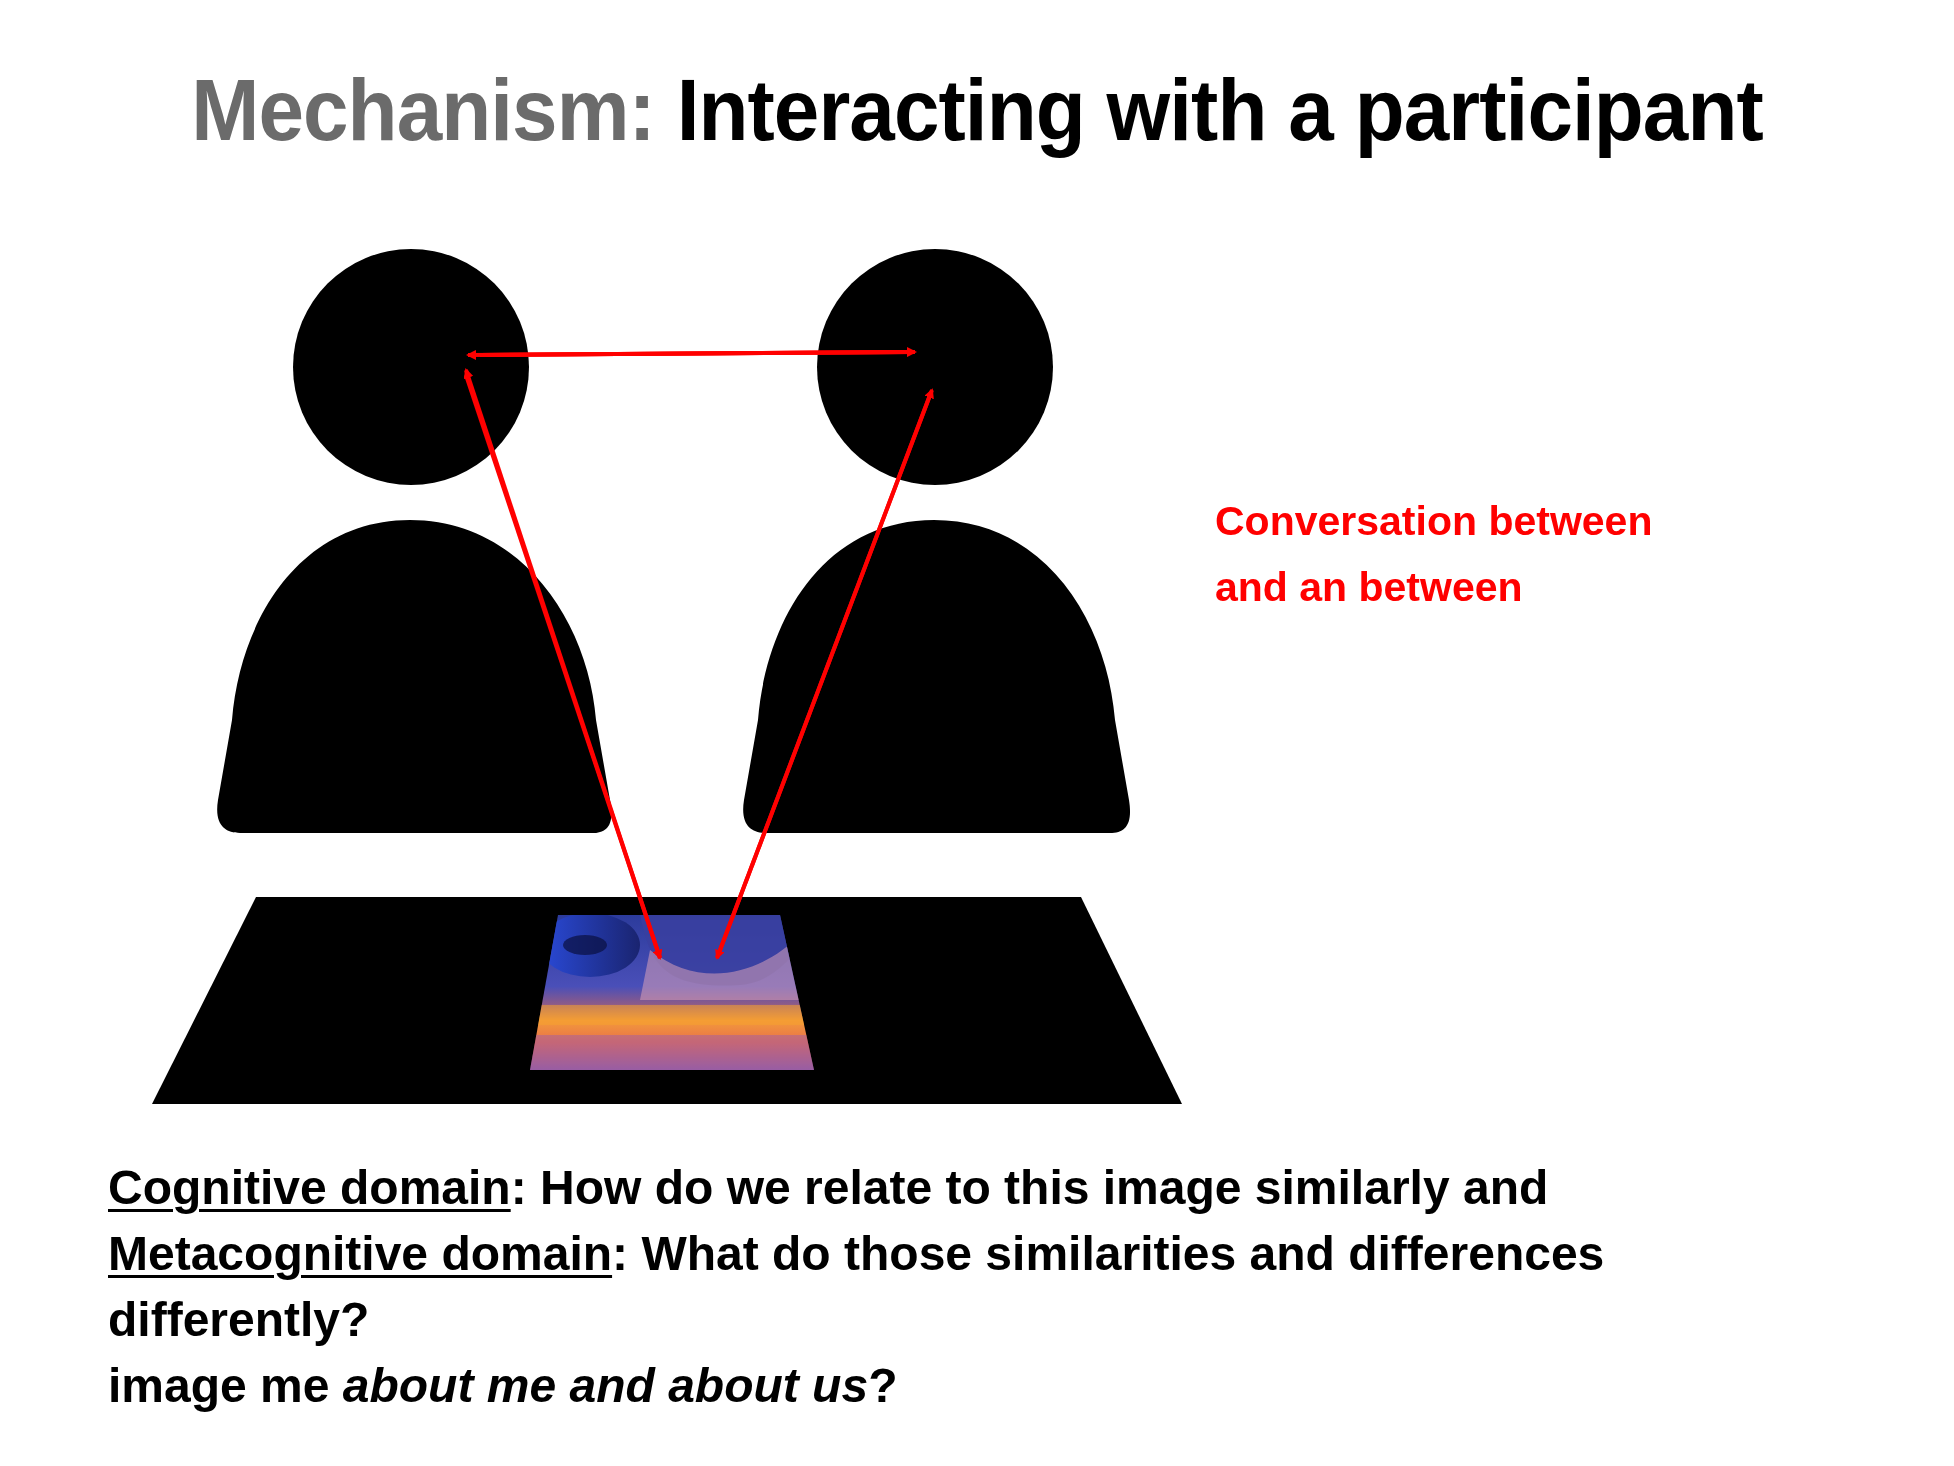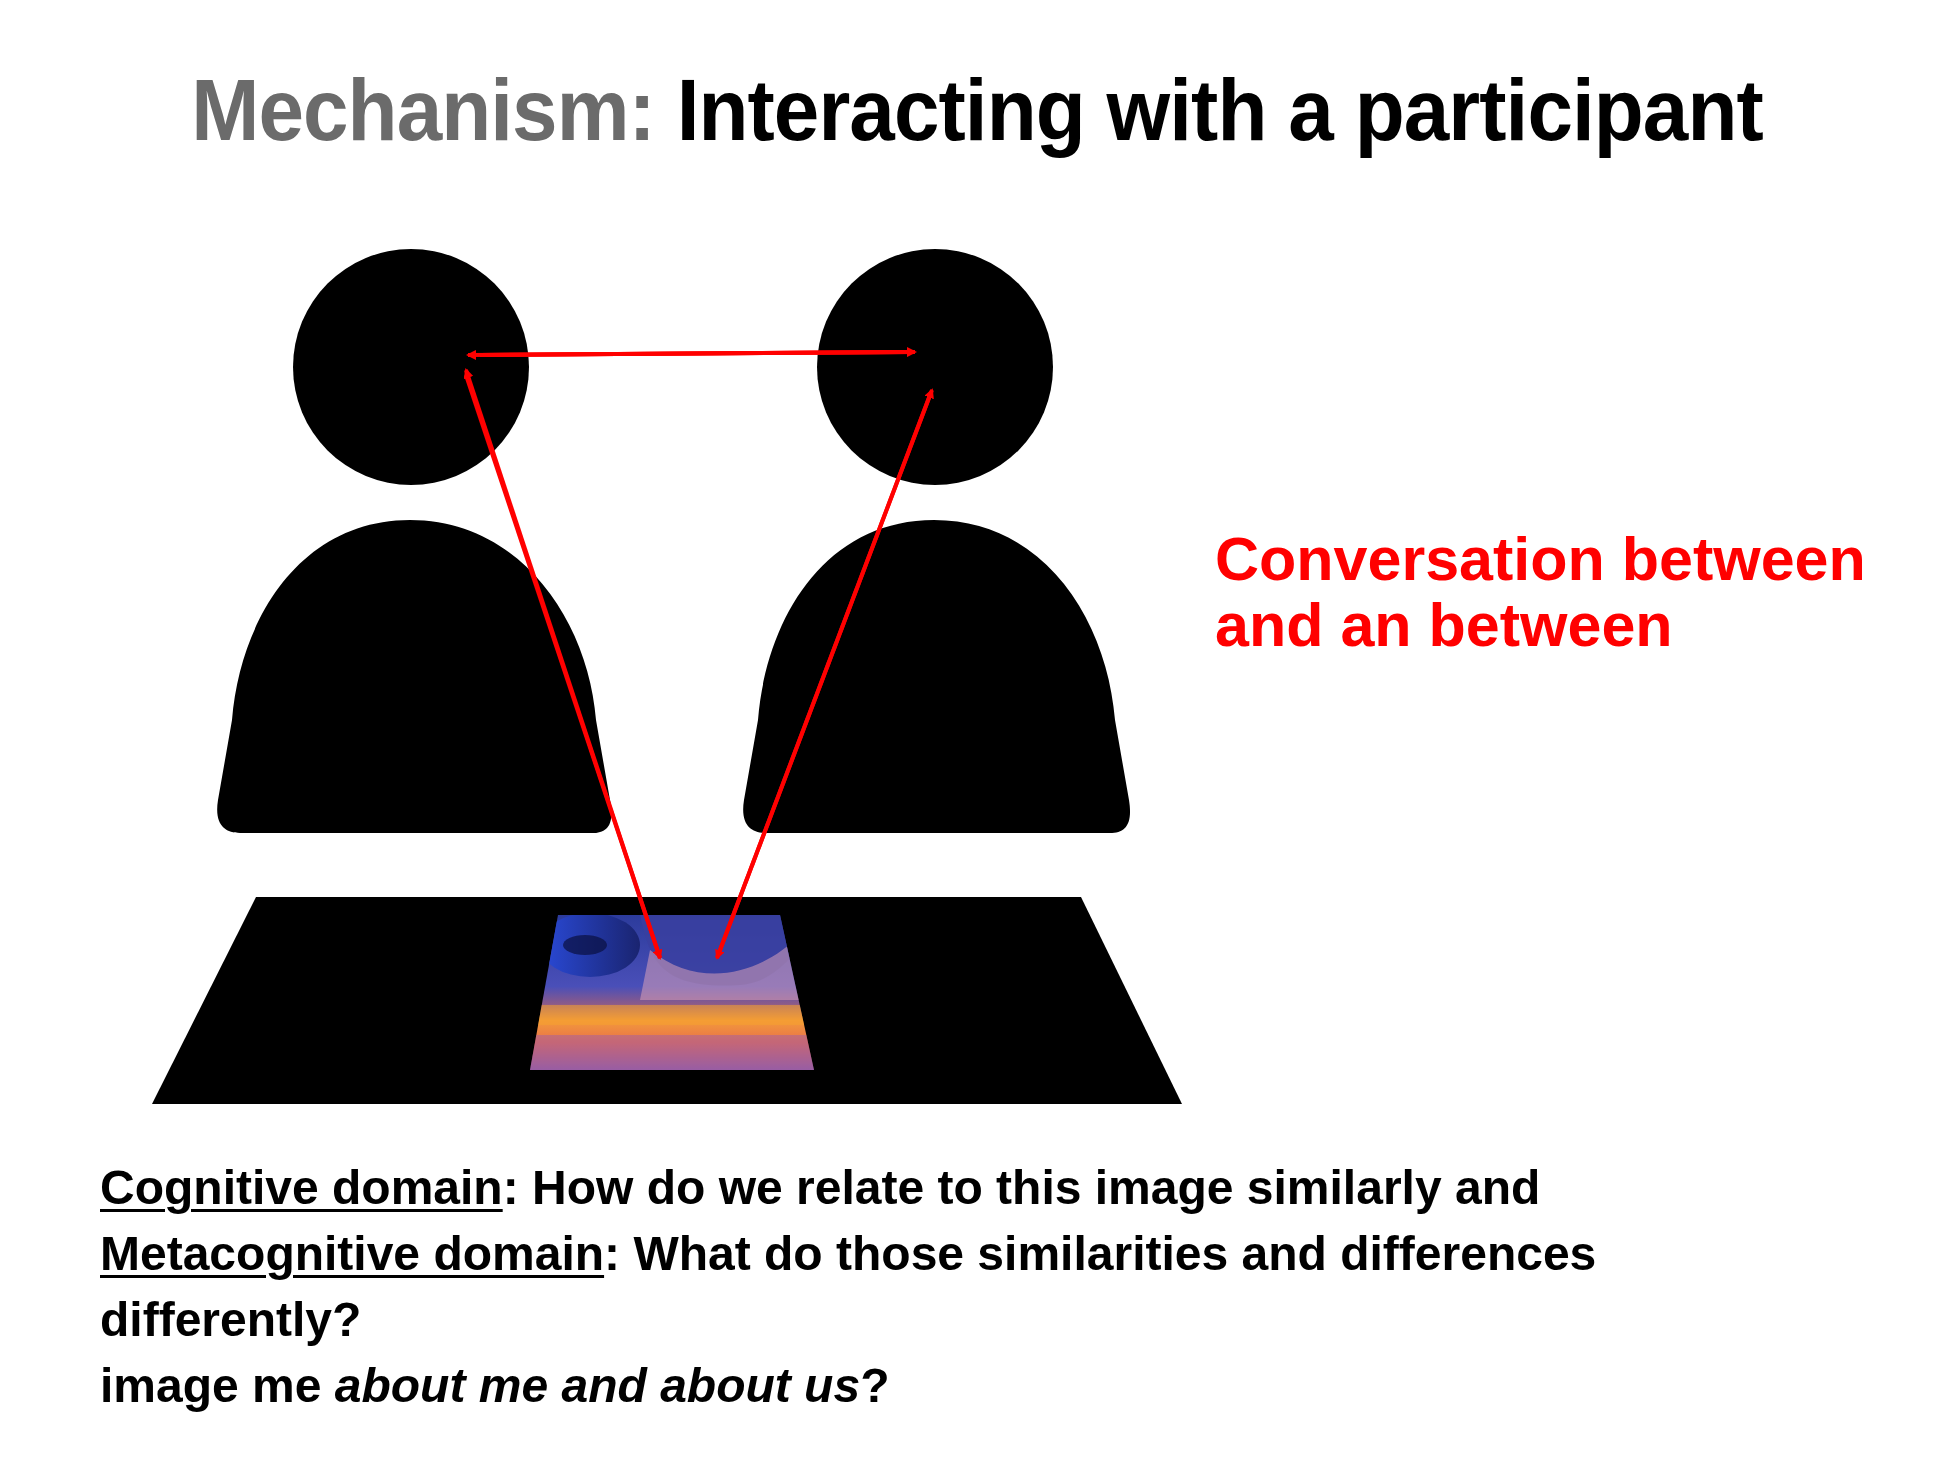--- a/index.html
+++ b/index.html
@@ -5,24 +5,24 @@
   html, body { margin: 0; padding: 0; background: #ffffff; }
   body { width: 1954px; height: 1466px; position: relative; overflow: hidden;
          font-family: "Liberation Sans", "DejaVu Sans", sans-serif; }
   .slide { position: absolute; left: 0; top: 0; width: 1954px; height: 1238px; background: #fff; }
   .title { position: absolute; left: 0; top: 66px; width: 1954px; text-align: center;
            font-size: 88px; font-weight: bold; line-height: 1; letter-spacing: -1px;
            transform: scaleX(0.93); transform-origin: center; white-space: nowrap; }
   .title .prefix { color: #6b6b6b; }
   .title .main { color: #000000; }
   svg.figure { position: absolute; left: 0; top: 0; }
-  .callout { position: absolute; left: 1215px; top: 526px; color: #ff0000;
-             font-size: 61px; font-weight: bold; line-height: 66px; white-space: nowrap; }
+  .callout { position: absolute; left: 1215px; top: 488px; color: #ff0000;
+             font-size: 41px; font-weight: bold; line-height: 66px; white-space: nowrap; }
   .callout em { font-style: italic; }
-  .questions { position: absolute; left: 100px; top: 1155px; color: #000;
+  .questions { position: absolute; left: 108px; top: 1155px; color: #000;
                font-size: 48px; font-weight: bold; line-height: 66px; white-space: nowrap; }
   .questions .u { text-decoration: underline; text-decoration-thickness: 3px; text-underline-offset: 5px; }
   .questions em { font-style: italic; }
 </style>
 </head>
 <body>
 
 <div class="slide">
 
   <div class="title">

